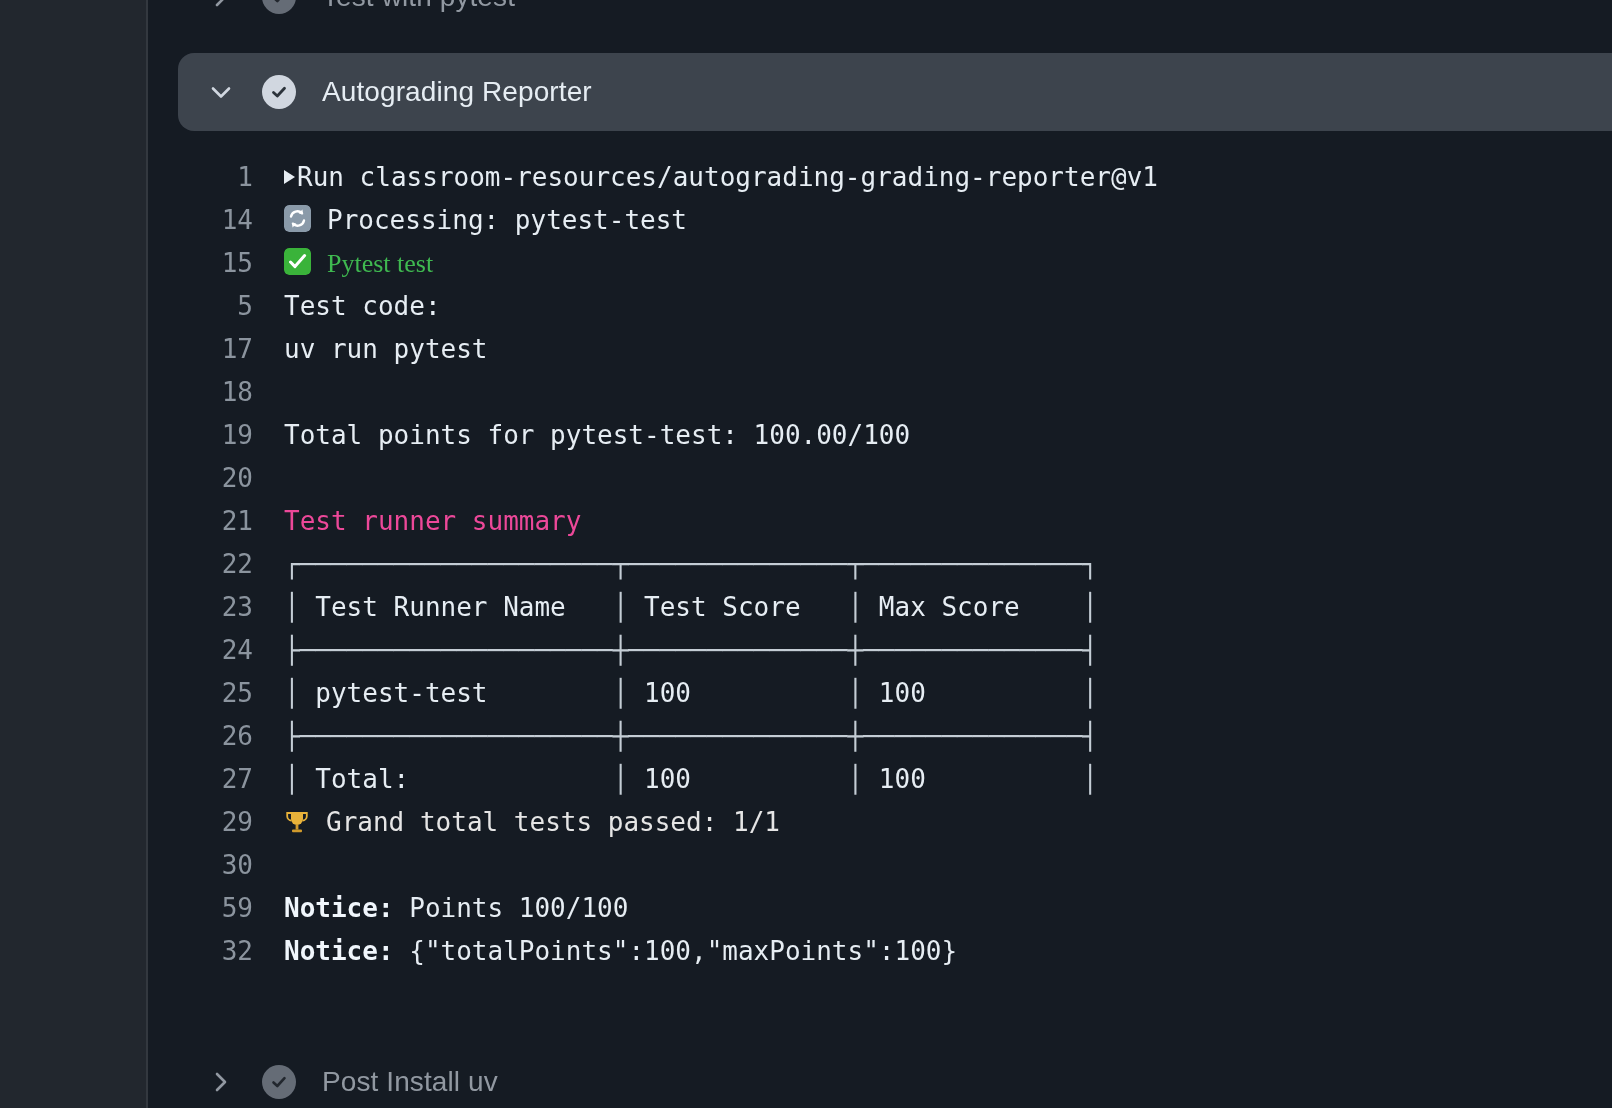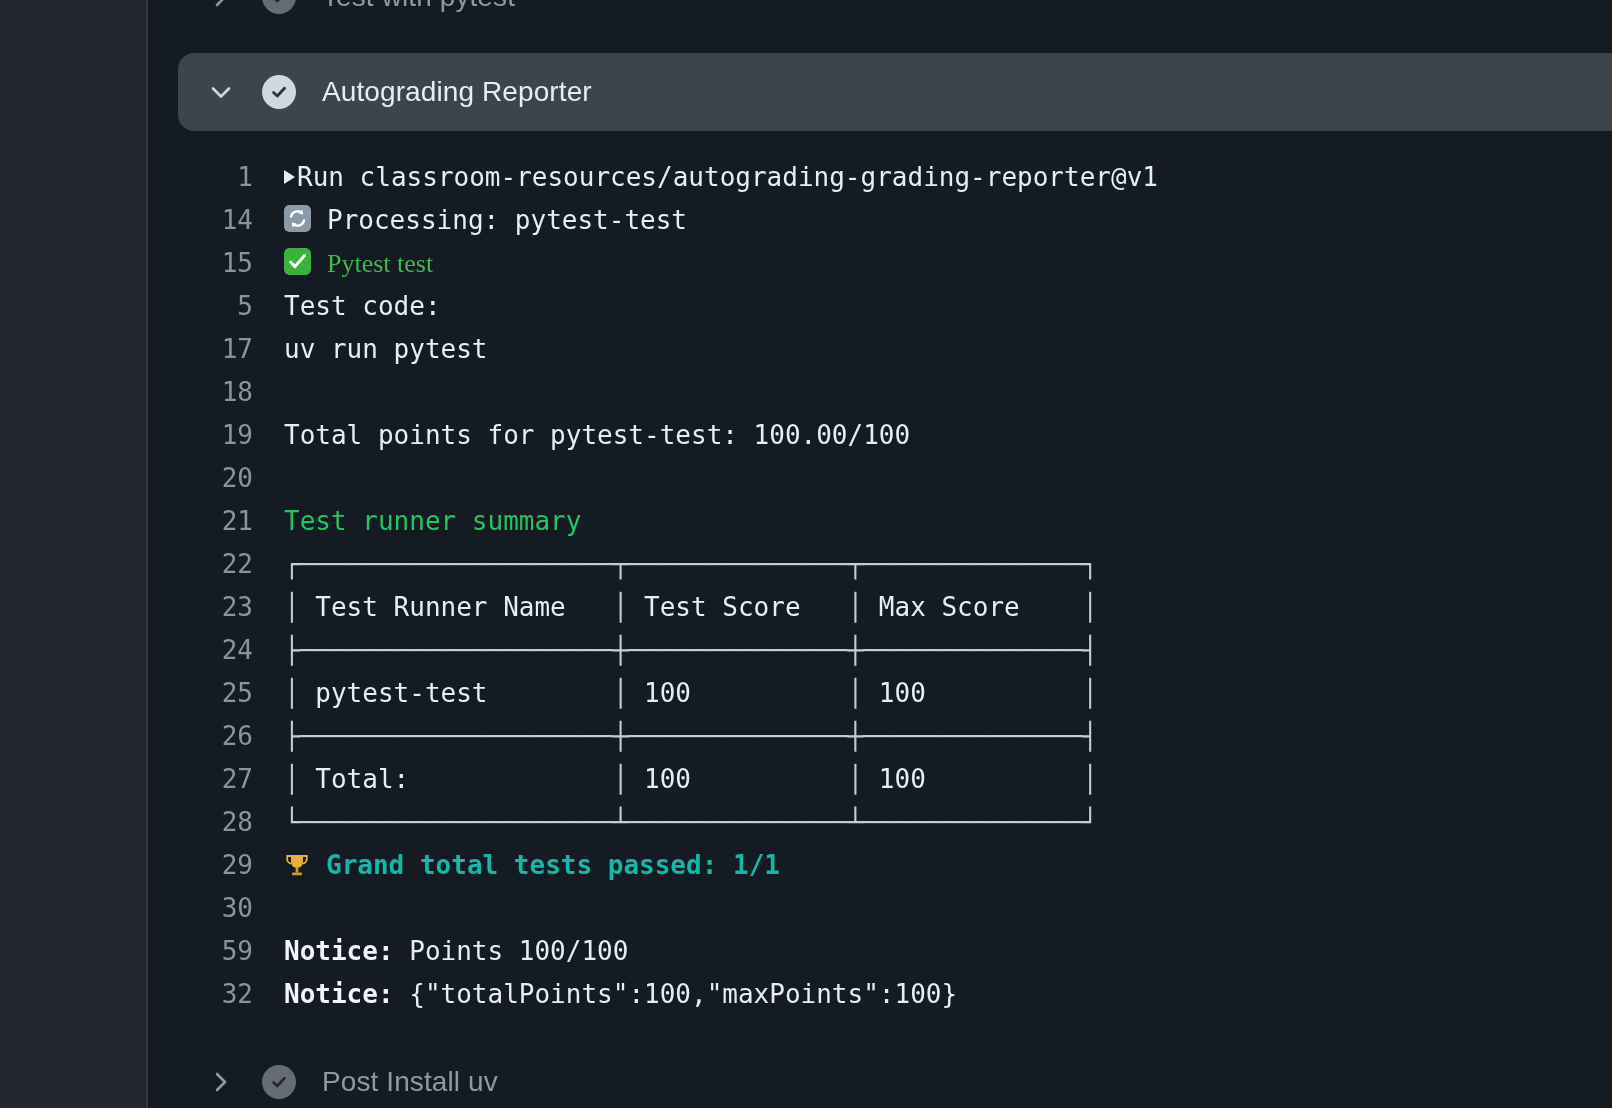--- a/index.html
+++ b/index.html
@@ -132,22 +132,22 @@
     user-select: none;
   }
   .ltext {
     flex: 1 1 auto;
     color: #e6edf3;
     white-space: pre;
     letter-spacing: 0px;
   }
 
   .c-green  { color: #3fb950; font-family: Liberation Serif, serif; }
-  .c-purple { color: #22c55e; margin-top: 43px; }
-  .c-cyan   { color: #14b8a6; font-weight: bold; }
+  .c-purple { color: #ec4899; margin-top: 43px; }
+  .c-cyan   { color: #e5e5e5; }
   .c-box    { color: #c4cdd5; }
   .b-notice { font-weight: bold; color: #f0f6fc; }
 
   
   .run-tri {
     display: inline-block;
     width: 0; height: 0;
     border-left: 11px solid #e6edf3;
     border-top: 7px solid transparent;
     border-bottom: 7px solid transparent;
@@ -237,21 +237,20 @@
         <div class="log-line"><span class="lno">18</span><span class="ltext"></span></div>
         <div class="log-line"><span class="lno">19</span><span class="ltext">Total points for pytest-test: 100.00/100</span></div>
         <div class="log-line"><span class="lno">20</span><span class="ltext"></span></div>
         <div class="log-line"><span class="lno">21</span><span class="ltext"><span class="c-purple">Test runner summary</span></span></div>
         <div class="log-line"><span class="lno">22</span><span class="ltext"><span class="c-box">┌────────────────────┬──────────────┬──────────────┐</span></span></div>
         <div class="log-line"><span class="lno">23</span><span class="ltext"><span class="c-box">│</span> Test Runner Name   <span class="c-box">│</span> Test Score   <span class="c-box">│</span> Max Score    <span class="c-box">│</span></span></div>
         <div class="log-line"><span class="lno">24</span><span class="ltext"><span class="c-box">├────────────────────┼──────────────┼──────────────┤</span></span></div>
         <div class="log-line"><span class="lno">25</span><span class="ltext"><span class="c-box">│</span> pytest-test        <span class="c-box">│</span> 100          <span class="c-box">│</span> 100          <span class="c-box">│</span></span></div>
         <div class="log-line"><span class="lno">26</span><span class="ltext"><span class="c-box">├────────────────────┼──────────────┼──────────────┤</span></span></div>
         <div class="log-line"><span class="lno">27</span><span class="ltext"><span class="c-box">│</span> Total:             <span class="c-box">│</span> 100          <span class="c-box">│</span> 100          <span class="c-box">│</span></span></div>
-        <div class="log-line"><span class="lno">28</span><span class="ltext"><span class="c-box">└────────────────────┴──────────────┴──────────────┘</span></span></div>
         <div class="log-line"><span class="lno">29</span><span class="ltext"><span class="trophy"><svg width="26" height="28" viewBox="0 0 26 28">
                 <path d="M7 3 h12 v7 a6 6 0 0 1 -12 0 Z" fill="#e8b23a"></path>
                 <path d="M7 4 H3.2 v3.2 a4.4 4.4 0 0 0 4.2 4.3" fill="none" stroke="#e8b23a" stroke-width="1.8"></path>
                 <path d="M19 4 H22.8 v3.2 a4.4 4.4 0 0 1 -4.2 4.3" fill="none" stroke="#e8b23a" stroke-width="1.8"></path>
                 <rect x="11.6" y="15.6" width="2.8" height="5" fill="#d09a2c"></rect>
                 <rect x="8" y="20.4" width="10" height="2.8" rx="1" fill="#d09a2c"></rect>
               </svg></span><span class="emoji-gap"></span><span class="c-cyan">Grand total tests passed: 1/1</span></span></div>
         <div class="log-line"><span class="lno">30</span><span class="ltext"></span></div>
         <div class="log-line"><span class="lno">59</span><span class="ltext"><span class="b-notice">Notice</span><span class="b-notice">:</span> Points 100/100</span></div>
         <div class="log-line"><span class="lno">32</span><span class="ltext"><span class="b-notice">Notice</span><span class="b-notice">:</span> {"totalPoints":100,"maxPoints":100}</span></div>

